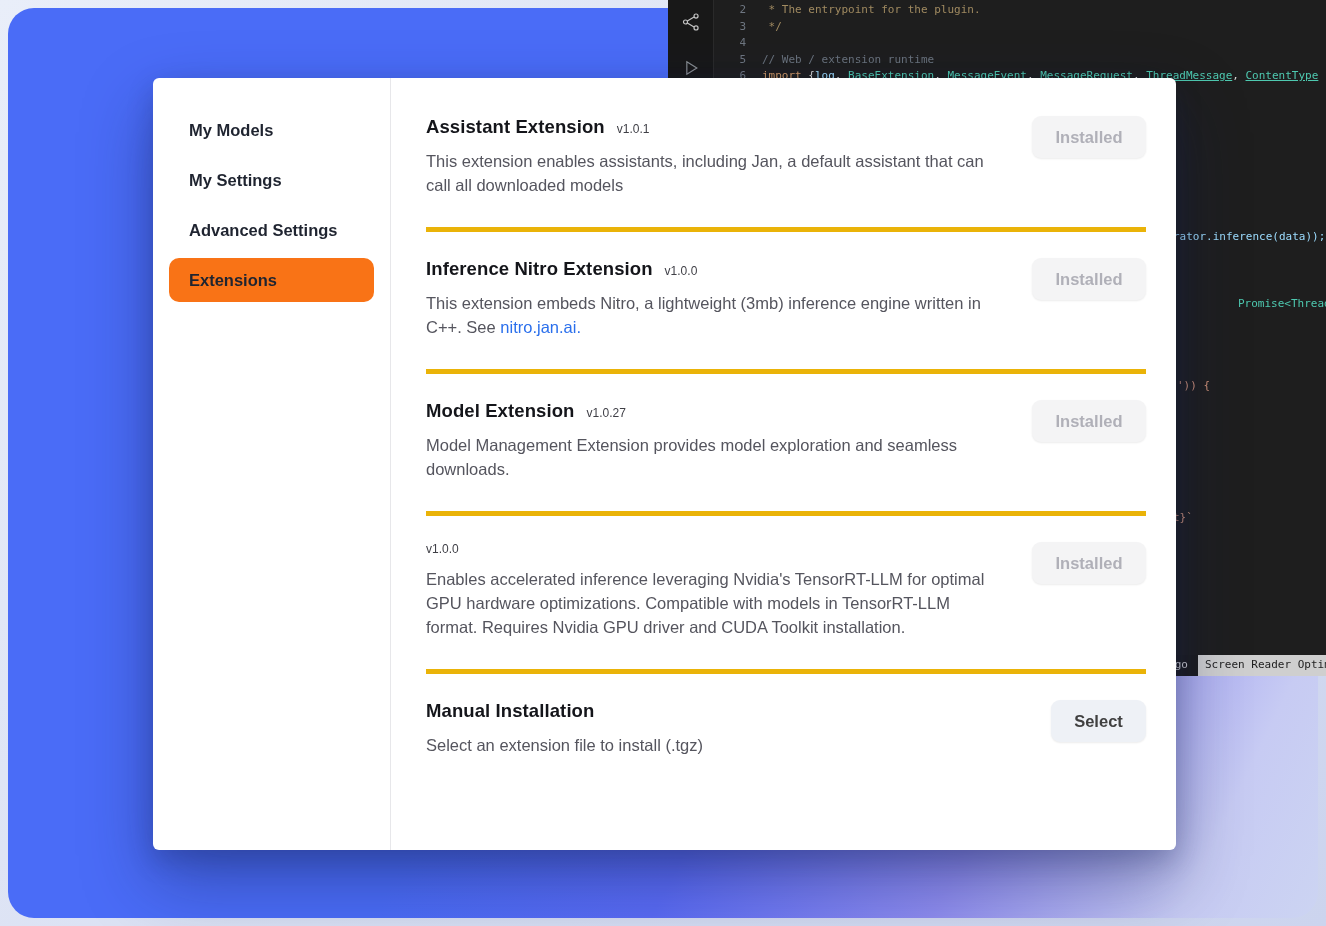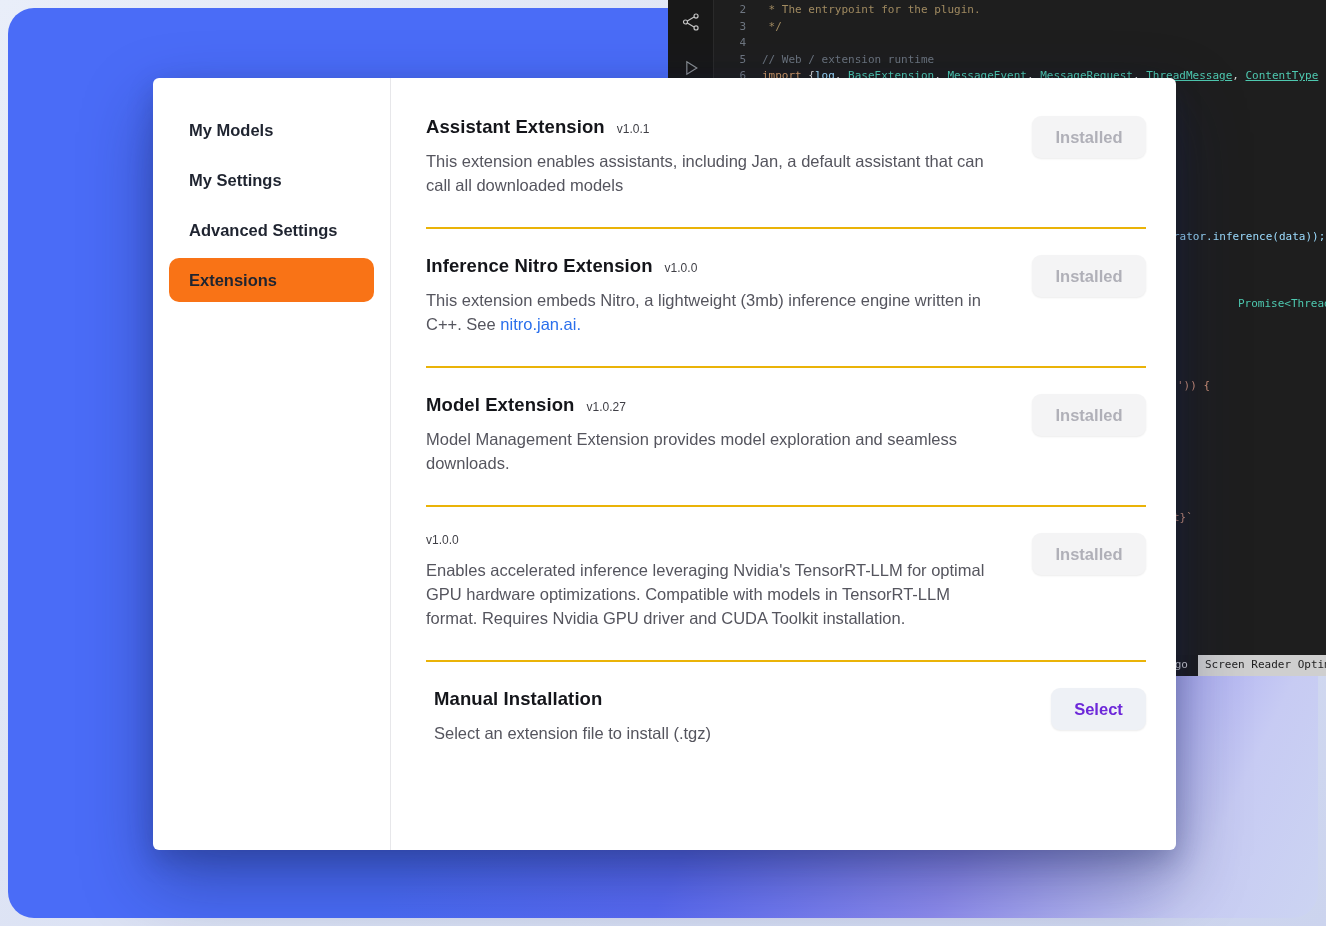--- a/index.html
+++ b/index.html
@@ -66,34 +66,34 @@
     padding:30px 16px 0 16px;
   }
   .side-item {
     height:44px; display:flex; align-items:center; padding:0 20px; margin-bottom:6px;
     border-radius:10px; font-size:16.5px; font-weight:600; color:#1f2430; cursor:pointer;
     white-space:nowrap;
   }
   .side-item.active { background:#f97316; }
   .content { flex:1; padding:12px 30px 0 35px; overflow:hidden; }
   .section { display:flex; justify-content:space-between; gap:32px; padding:26px 0 30px 0; }
-  .section + .section { border-top:2px solid #eab308;justify-content:flex-end; }
+  .section + .section { border-top:5px solid #eab308; }
   .section-left { flex:1; max-width:585px; }
   .title-row { display:flex; align-items:baseline; gap:12px; }
   .sec-title { font-size:18.5px; font-weight:700; color:#14151a; letter-spacing:.1px; }
   .sec-version { font-size:12px; font-weight:400; color:#3f3f46; }
   .sec-desc { margin-top:11px; font-size:16.5px; line-height:24px; color:#55555e; }
   .sec-desc a { color:#2a6fec; text-decoration:none; cursor:pointer; }
   .btn {
     align-self:flex-start; min-width:114px; height:42px; padding:0 22px;
     border:none; border-radius:9px; background:#f4f4f5; color:#b0b0b8;
     font-family:"Liberation Sans", sans-serif; font-size:16.5px; font-weight:600;
     box-shadow:0 1px 2px rgba(0,0,0,.08); cursor:pointer; white-space:nowrap;
   }
-  .btn.select { min-width:95px; background:#eef1f6; color:#6d28d9; font-weight:700; }
+  .btn.select { min-width:95px; background:#eef1f6; color:#404040; font-weight:700; }
 </style>
 </head>
 <body>
 
 <div class="canvas">
 
   <div class="blue-panel"></div>
 
   <div class="editor">
     <div class="activity-bar">

